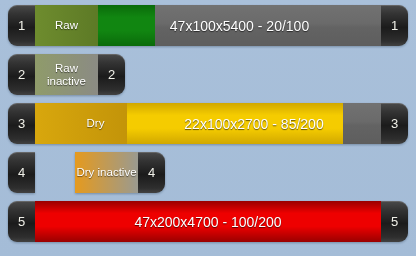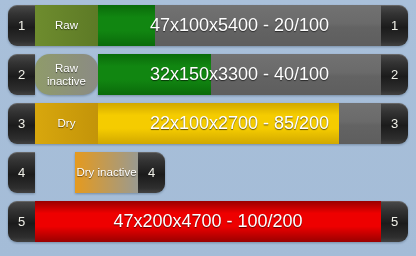--- a/index.html
+++ b/index.html
@@ -97,21 +97,21 @@
   .value-text {
     position: absolute;
     left: 0;
     right: 0;
     top: 0;
     bottom: 0;
     display: flex;
     align-items: center;
     justify-content: center;
     color: #ffffff;
-    font-size: 18px;
+    font-size: 14px;
     text-shadow: 0 1px 1px rgba(0,0,0,0.6);
     z-index: 2;
     white-space: nowrap;
   }
 </style>
 </head>
 <body>
 
 <div id="app">
 
@@ -120,31 +120,27 @@
     <div class="label-cell" style="background: linear-gradient(to right, rgb(110, 140, 46) 0%, rgb(93, 122, 38) 100%);">Raw</div>
     <div class="track">
       <div class="fill" style="width: 20%; background: linear-gradient(rgb(10, 107, 10) 0%, rgb(17, 134, 17) 30%, rgb(17, 134, 17) 62%, rgb(10, 107, 10) 100%);"></div>
       <div class="value-text">47x100x5400 - 20/100</div>
     </div>
     <div class="badge-right">1</div>
   </div>
 
   <div class="row">
     <div class="badge-left">2</div>
-    <div class="label-cell" style="background: linear-gradient(to right, rgb(143, 155, 106) 0%, rgb(139, 139, 132) 100%); border-radius: 15px;">Raw inactive</div>
-    <div class="track">
-      <div class="fill" style="width: 40%; background: linear-gradient(rgb(10, 107, 10) 0%, rgb(17, 134, 17) 30%, rgb(17, 134, 17) 62%, rgb(10, 107, 10) 100%);"></div>
-      <div class="value-text">32x150x3300 - 40/100</div>
-    </div>
+    <div class="label-cell" style="background: linear-gradient(to right, rgb(143, 155, 106) 0%, rgb(139, 139, 132) 100%);">Raw inactive</div>
     <div class="badge-right">2</div>
   </div>
 
   <div class="row">
     <div class="badge-left">3</div>
-    <div class="label-cell" style="background: linear-gradient(to right, rgb(216, 167, 13) 0%, rgb(195, 148, 9) 100%);">Dry</div>
+    <div class="label-cell" style="background: linear-gradient(to right, rgb(216, 167, 13) 0%, rgb(195, 148, 9) 100%); padding-left: 29px;">Dry</div>
     <div class="track">
       <div class="fill" style="width: 85%; background: linear-gradient(rgb(209, 168, 0) 0%, rgb(245, 204, 0) 30%, rgb(245, 204, 0) 62%, rgb(209, 168, 0) 100%);"></div>
       <div class="value-text">22x100x2700 - 85/200</div>
     </div>
     <div class="badge-right">3</div>
   </div>
 
   <div class="row">
     <div class="badge-left">4</div>
     <div class="label-cell" style="background: linear-gradient(to right, rgb(229, 154, 30) 0%, rgb(154, 154, 144) 100%); margin-left: 40px;">Dry inactive</div>

